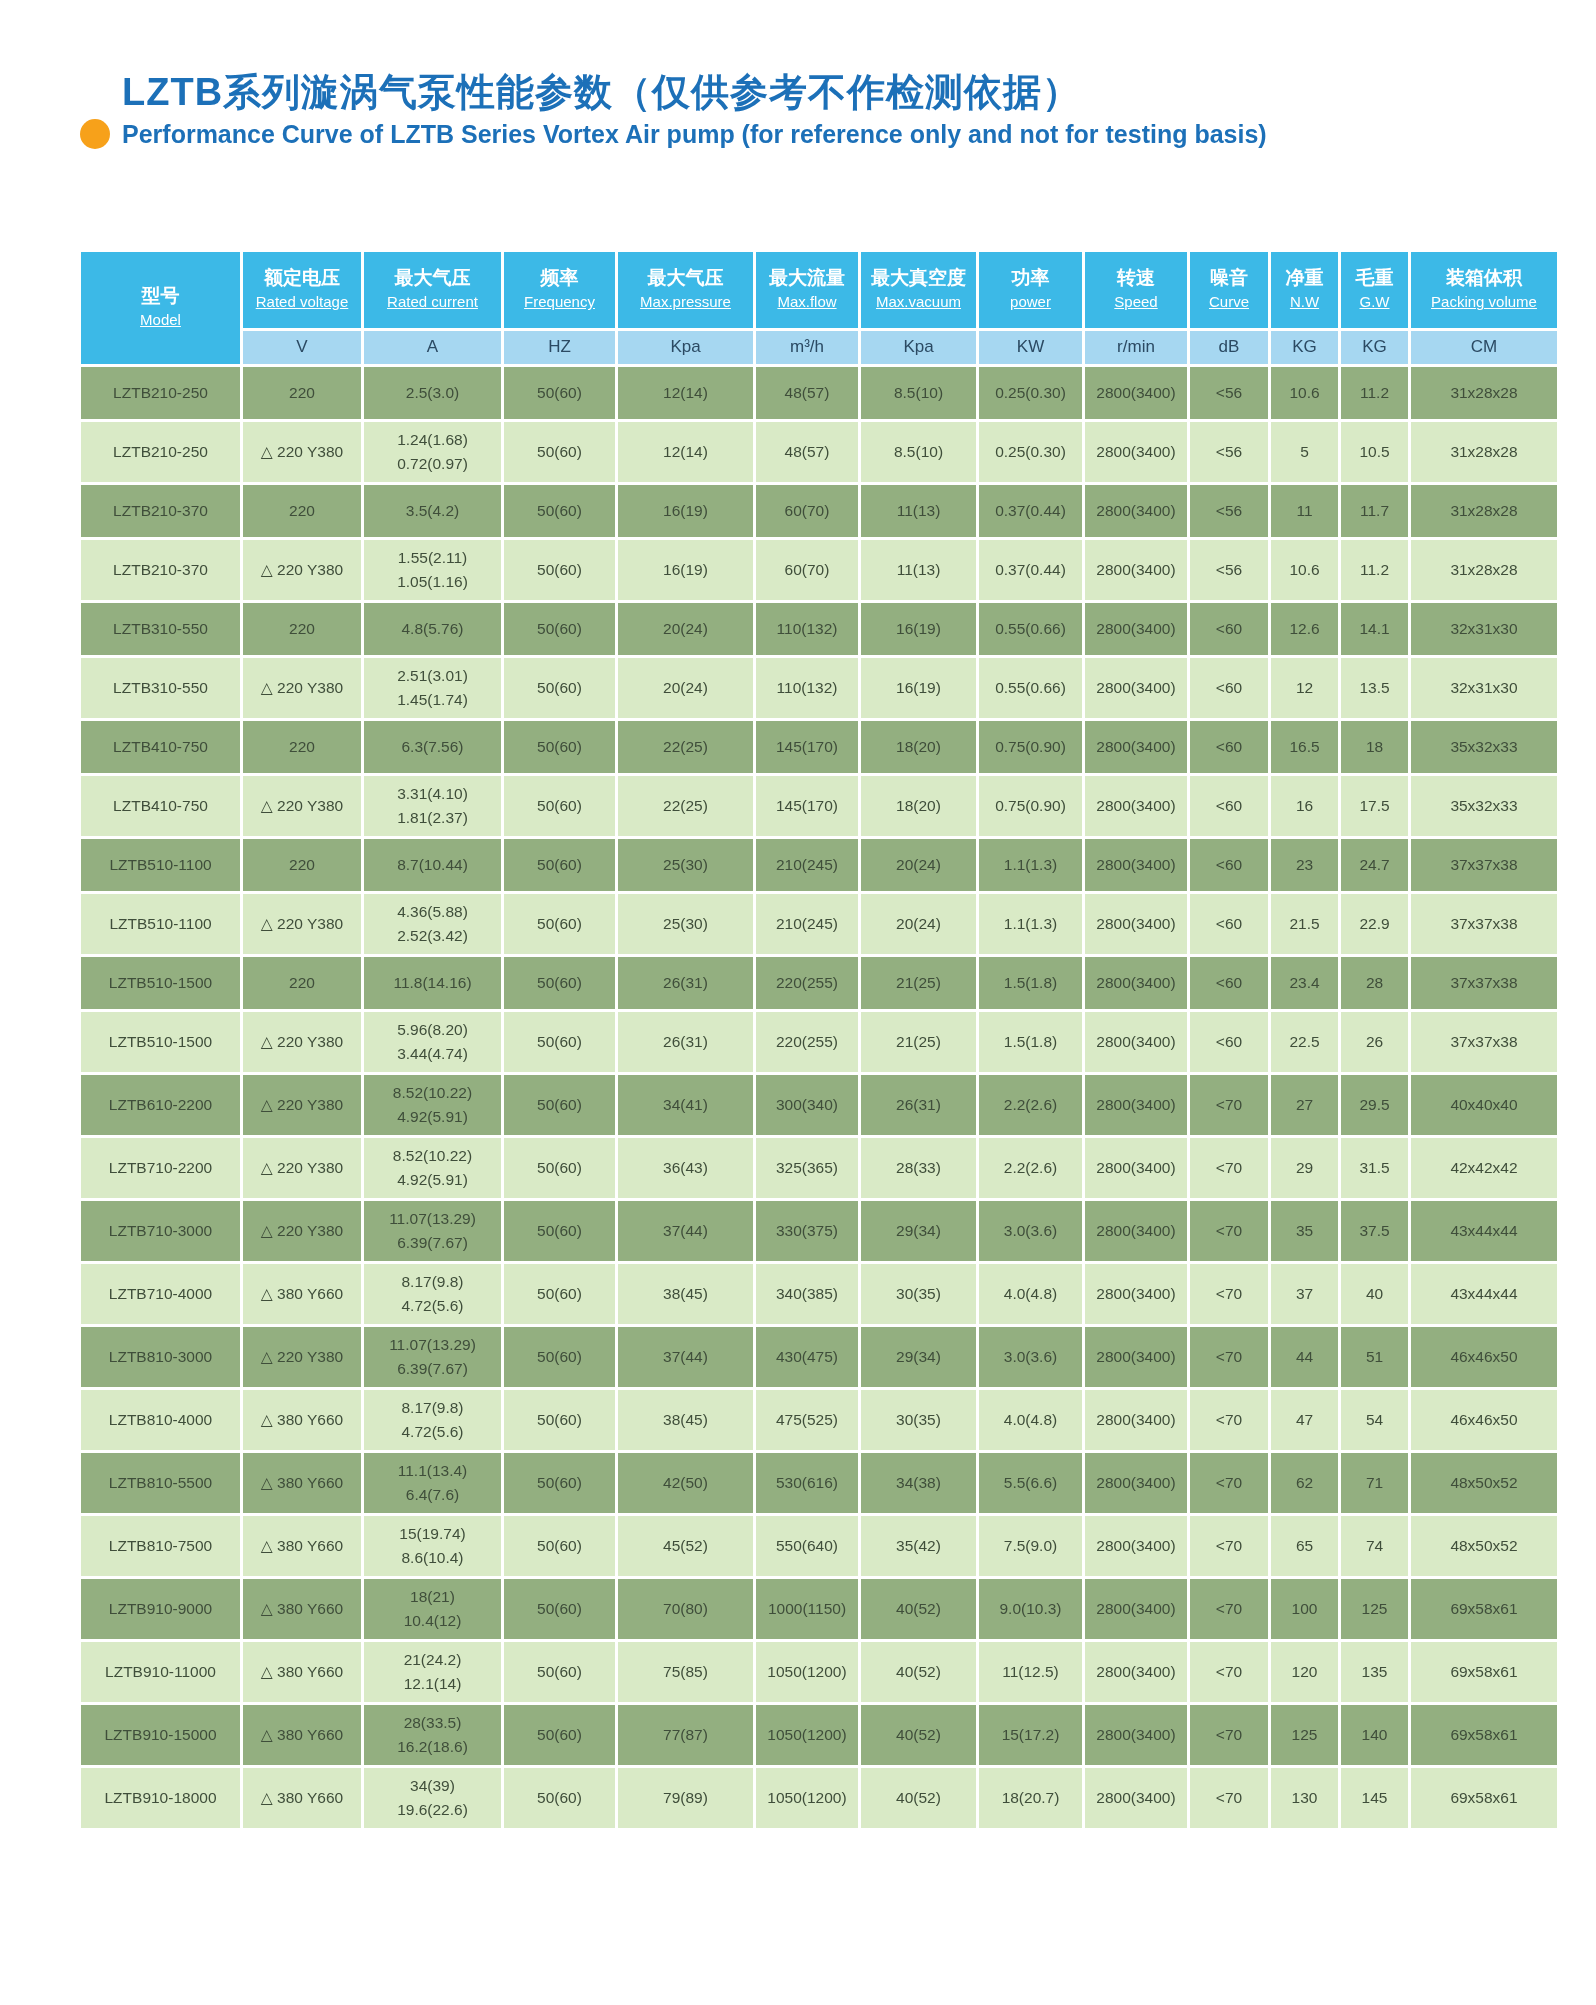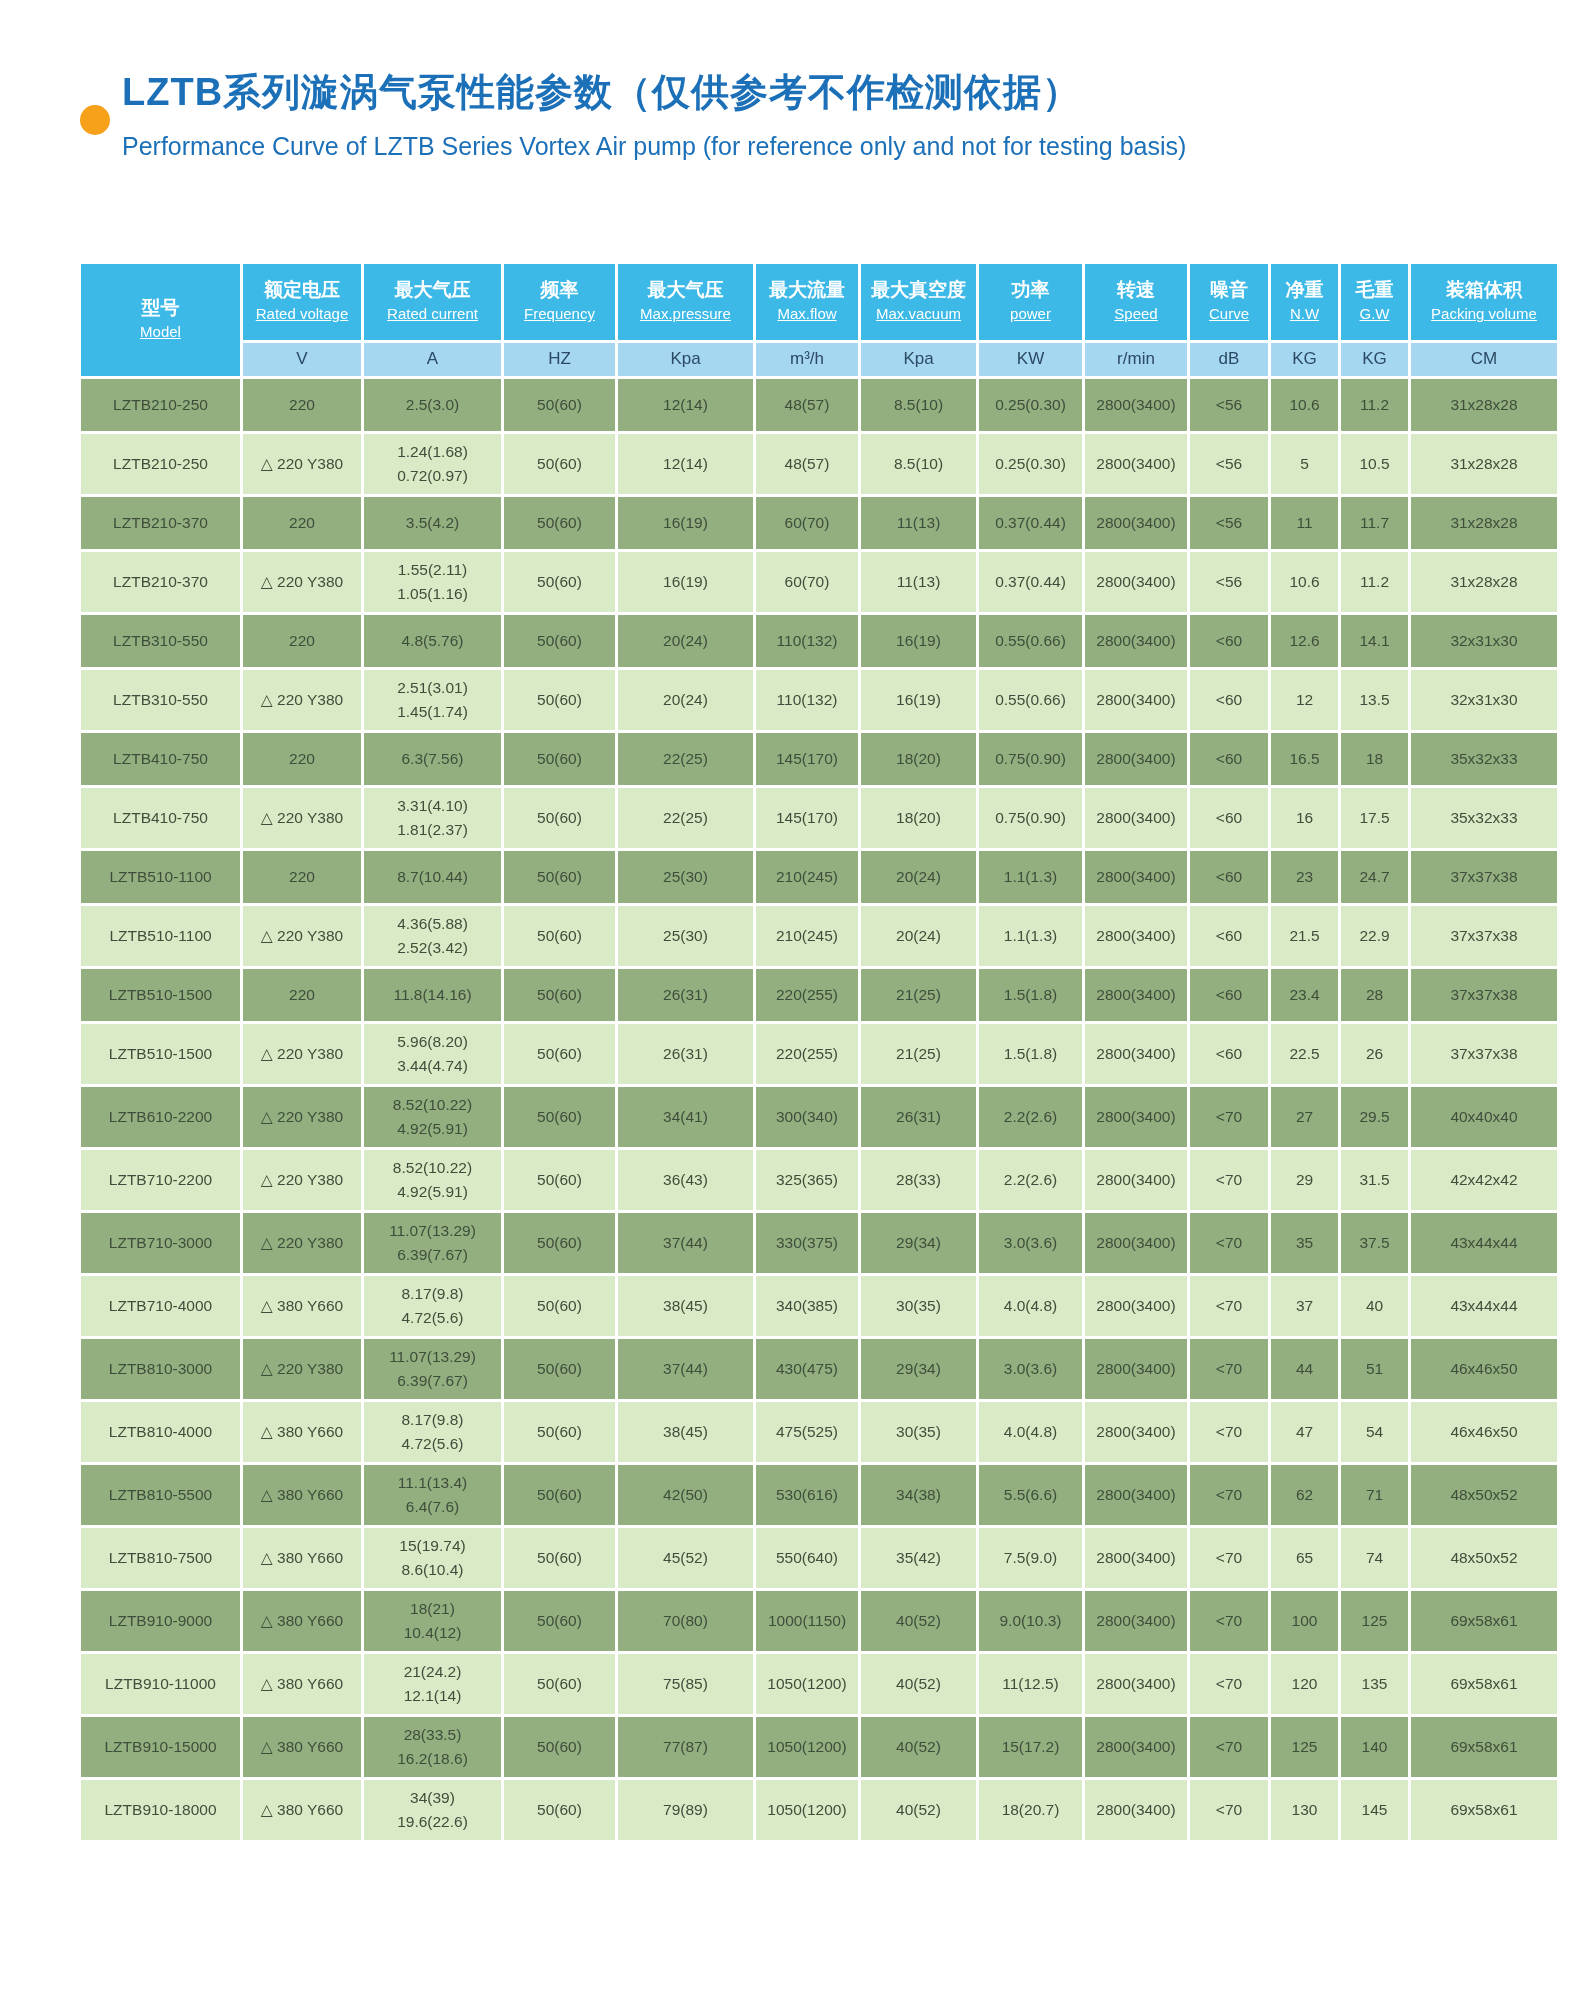--- a/index.html
+++ b/index.html
@@ -12,33 +12,33 @@
     --row-light:#d9eac6;
     --cell-text:#3f4e3a;
   }
   *{box-sizing:border-box;margin:0;padding:0;}
   html,body{background:#ffffff;}
   body{
     width:1596px;height:2005px;overflow:hidden;
     font-family:"Liberation Sans","DejaVu Sans",sans-serif;
   }
   .page{padding:70px 0 0 80px;}
-  .title-block{display:flex;align-items:center;}
+  .title-block{display:flex;align-items:flex-end;}
   .bullet{
     width:30px;height:30px;border-radius:50%;
     background:var(--bullet-color);
     margin:10px 12px 0 0;flex:0 0 auto;
   }
   .title-zh{
     color:var(--title-color);font-size:38px;font-weight:bold;
     letter-spacing:1px;line-height:1.2;
   }
   .title-en{
-    color:var(--title-color);font-size:25px;font-weight:normal;
-    margin-top:16px;letter-spacing:0px;
+    color:var(--title-color);font-size:25px;font-weight:bold;
+    margin-top:4px;letter-spacing:0px;
   }
   table.spec{
     border-collapse:separate;border-spacing:3px;
     width:1443px;margin:100px 0 0 -2px;
     table-layout:fixed;
   }
   col.c1{width:159px}col.c2{width:118px}col.c3{width:137px}
   col.c4{width:111px}col.c5{width:135px}col.c6{width:102px}
   col.c7{width:115px}col.c8{width:103px}col.c9{width:102px}
   col.c10{width:78px}col.c11{width:67px}col.c12{width:67px}

